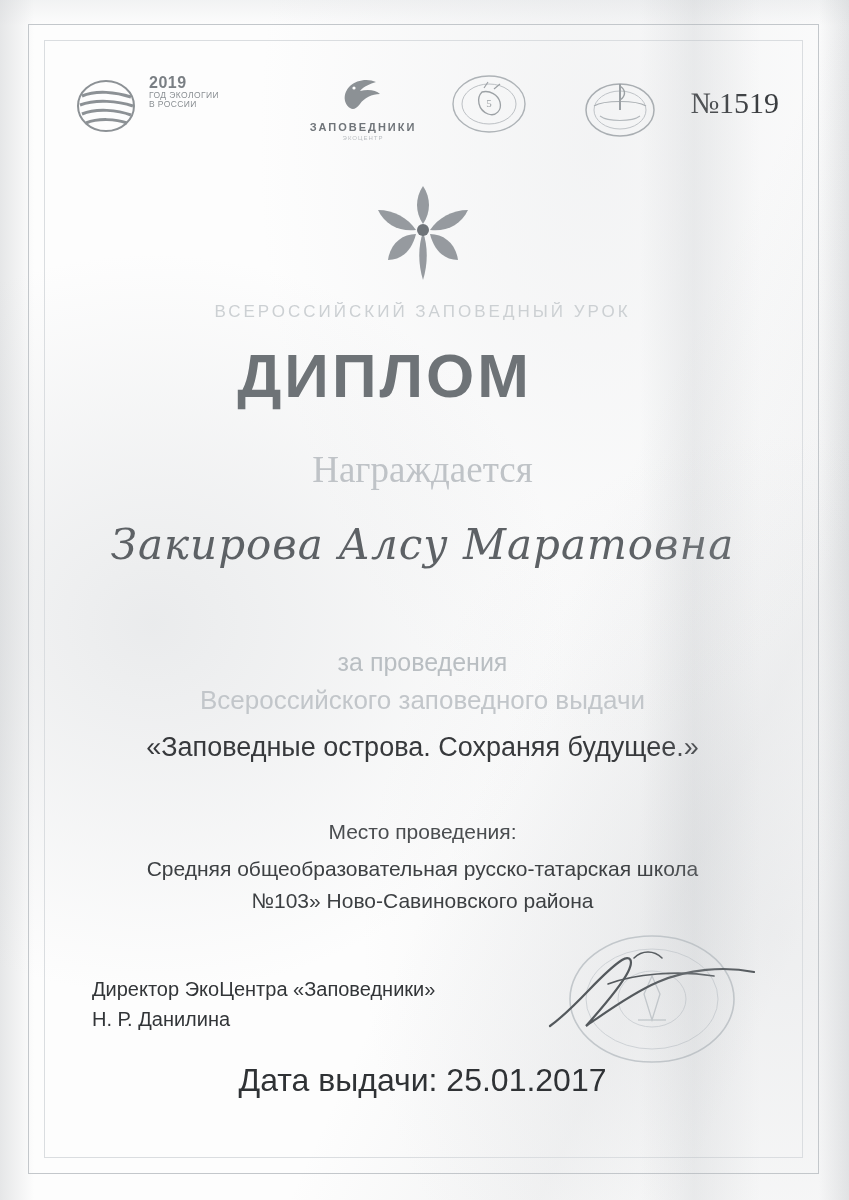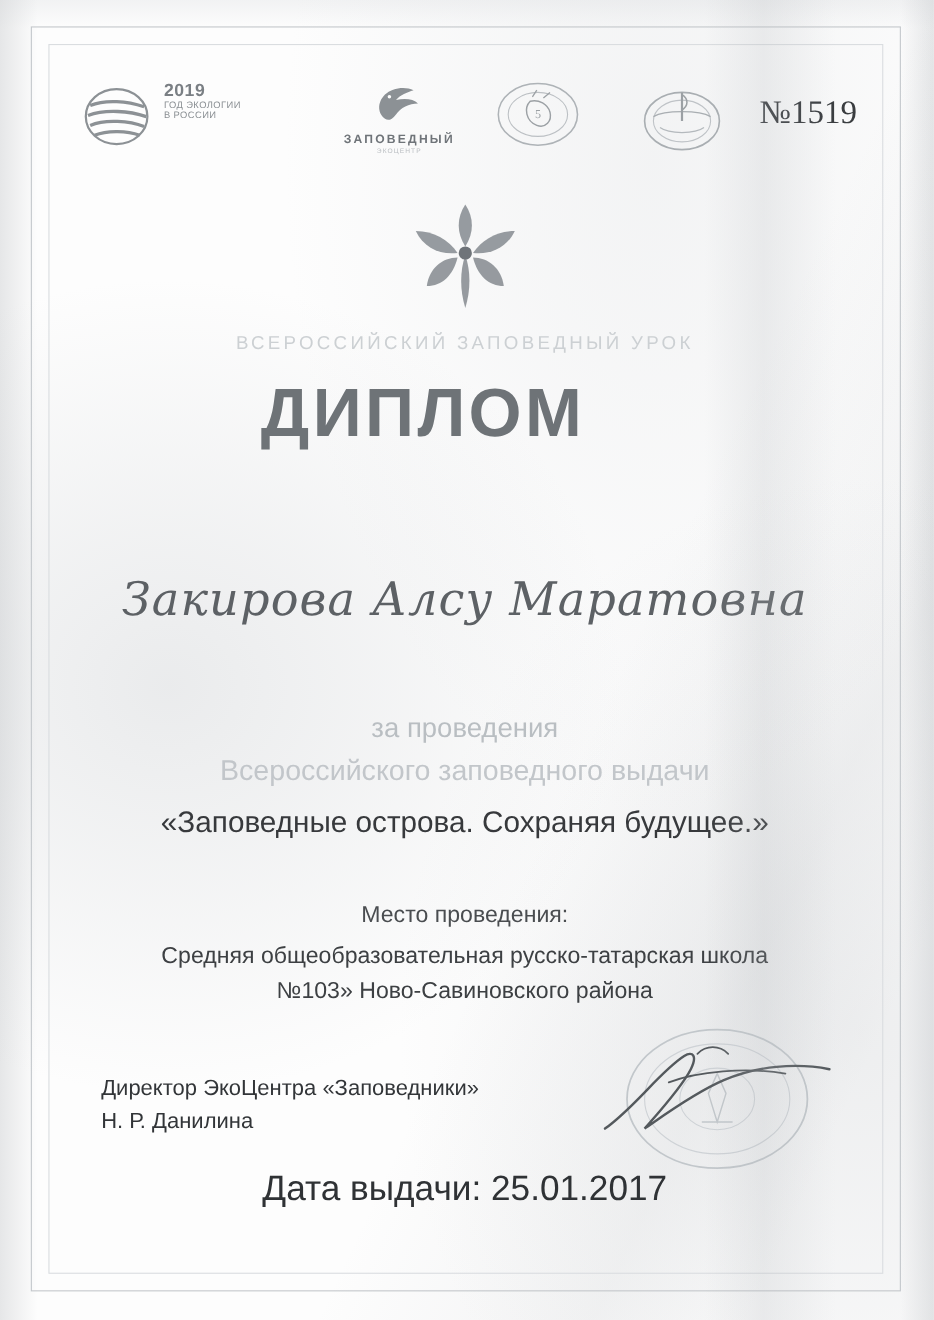--- a/index.html
+++ b/index.html
@@ -286,21 +286,21 @@
         <div class="logo-eco-year">2019</div>
         <div class="logo-eco-sub">ГОД ЭКОЛОГИИ</div>
         <div class="logo-eco-sub">В РОССИИ</div>
       </div>
 
       <div class="logo logo-zap">
         <svg width="130" height="46" viewBox="0 0 130 46">
           <path d="M52 36 C46 32, 44 22, 52 14 C58 8, 70 6, 78 10 C72 12, 66 14, 62 19 C70 17, 78 18, 82 22 C74 22, 66 26, 62 32 C58 37, 55 38, 52 36 Z" fill="#8c9195"></path>
           <circle cx="56" cy="16" r="1.6" fill="#ffffff"></circle>
         </svg>
-        <div class="logo-zap-word">ЗАПОВЕДНЫЙ</div>
+        <div class="logo-zap-word">ЗАПОВЕДНИКИ</div>
         <div class="logo-zap-sub">ЭКОЦЕНТР</div>
       </div>
 
       <div class="logo logo-stamp1">
         <svg width="90" height="68" viewBox="0 0 90 68">
           <ellipse cx="45" cy="34" rx="36" ry="28" fill="none" stroke="#aeb3b7" stroke-width="1.4"></ellipse>
           <ellipse cx="45" cy="34" rx="27" ry="20" fill="none" stroke="#bcc0c4" stroke-width="1"></ellipse>
           <path d="M38 22 C32 28, 34 40, 44 44 C52 47, 58 40, 56 32 C54 25, 46 20, 38 22 Z" fill="none" stroke="#9ca1a5" stroke-width="1.3"></path>
           <path d="M40 18 L44 12 M50 19 L56 14" stroke="#9ca1a5" stroke-width="1.2"></path>
           <text x="45" y="37" font-size="11" fill="#9ca1a5" text-anchor="middle" font-family="Liberation Serif, serif">5</text>
@@ -331,20 +331,21 @@
           <path d="M100 80 C86 80, 76 70, 72 54 C86 54, 98 64, 100 80 Z"></path>
           <path d="M65 52 C70 66, 70 84, 65 100 C60 84, 60 66, 65 52 Z"></path>
         </g>
         <circle cx="65" cy="50" r="6" fill="#6f7479"></circle>
       </svg>
     </div>
 
     <div class="arc-title">ВСЕРОССИЙСКИЙ ЗАПОВЕДНЫЙ УРОК</div>
 
     <div class="diplom">ДИПЛОМ</div>
+    <div class="awarded">Награждается</div>
     <div class="recipient">Закирова Алсу Маратовна</div>
 
     <div class="for-line1">за проведения</div>
     <div class="for-line2">Всероссийского заповедного выдачи</div>
     <div class="lesson-title">«Заповедные острова. Сохраняя будущее.»</div>
 
     <div class="place-label">Место проведения:</div>
     <div class="place-line1">Средняя общеобразовательная русско-татарская школа</div>
     <div class="place-line2">№103» Ново-Савиновского района</div>
 

